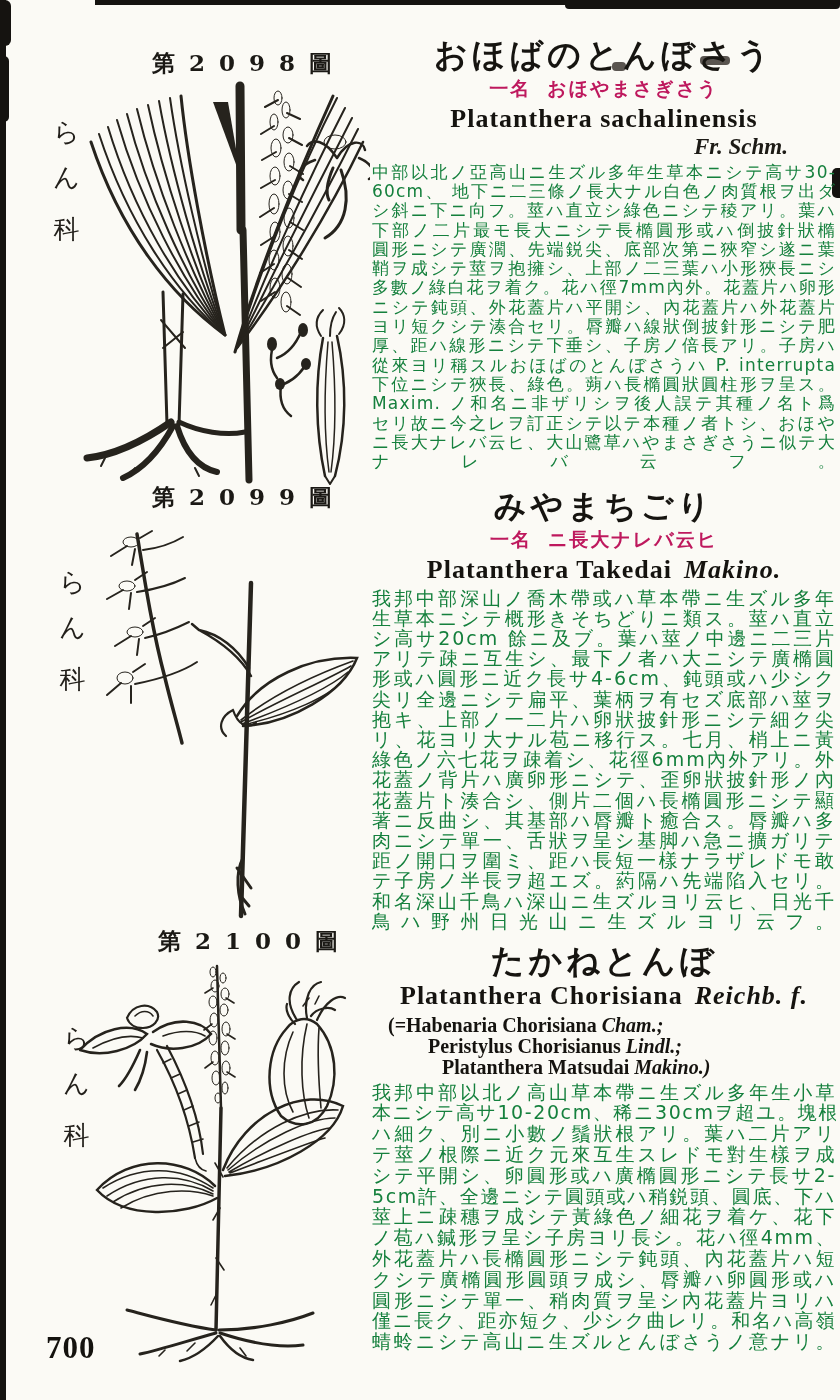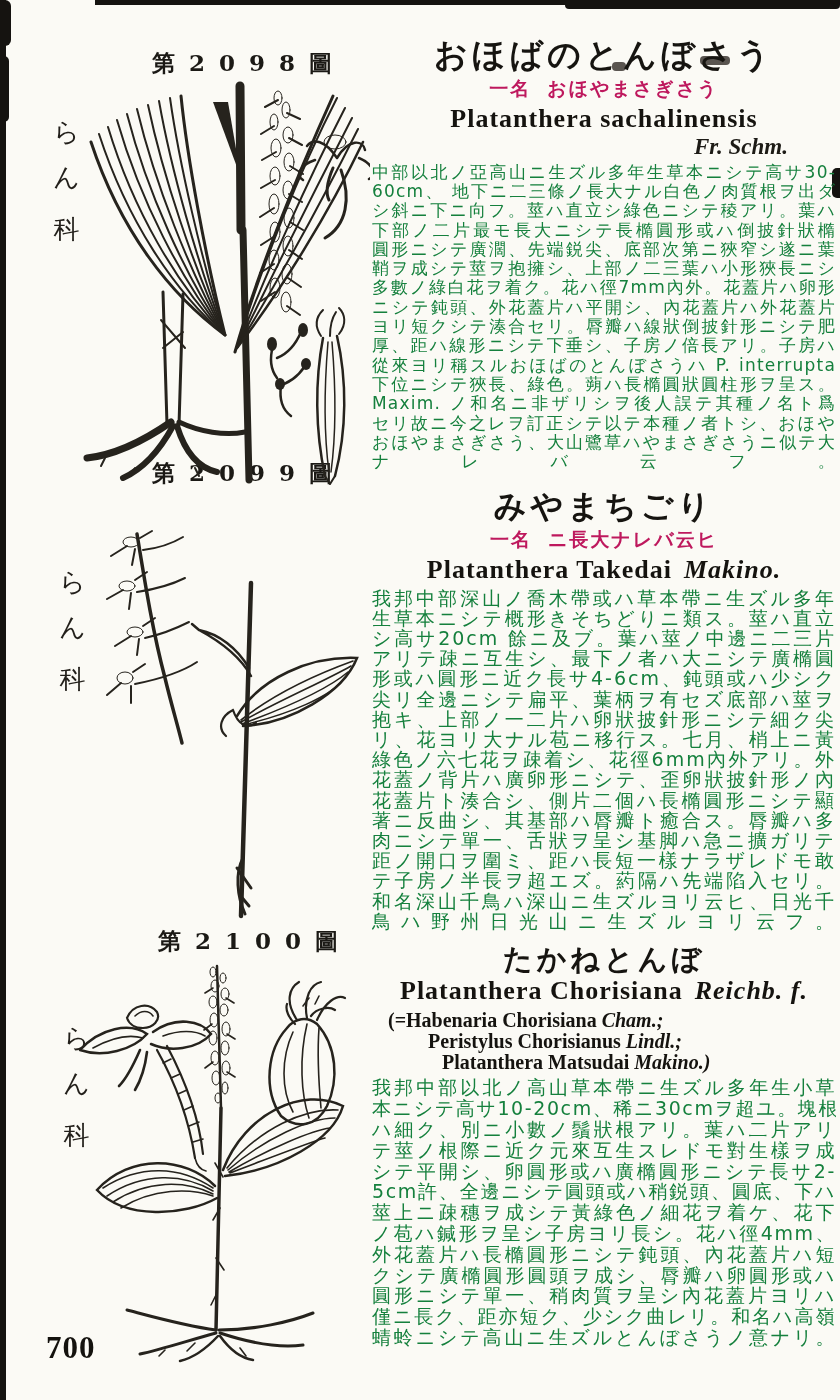--- a/index.html
+++ b/index.html
@@ -26,21 +26,21 @@
   .fig-art path, .fig-art ellipse{stroke:#26231d; fill:none; stroke-linecap:round;}
   .fig-art .fill{fill:#26231d; stroke:none;}
   
   .entry{position:absolute; left:372px; width:464px;}
   .jp-title{
     margin:0; text-align:center; font-weight:700; color:#161410;
     letter-spacing:4px; line-height:1.05;
   }
   .entry1 .jp-title{font-size:33px;}
   .entry2 .jp-title{font-size:32px;}
-  .entry3 .jp-title{font-size:29px;}
+  .entry3 .jp-title{font-size:33px;}
   .alias-line{
     text-align:center; font-size:19px; font-weight:700; letter-spacing:2px;
     margin-top:3px; color:#be185d;
   }
   .alias-line .alias-prefix{margin-right:16px;}
   .latin-line{
     text-align:center; font-family:"Liberation Serif",serif; font-weight:700;
     font-size:26px; letter-spacing:1px; margin-top:2px; color:#15130f;
     white-space:nowrap;
   }
@@ -86,21 +86,21 @@
   <div class="edge" style="left:0;top:56px;width:9px;height:66px;border-radius:0 5px 5px 0;"></div>
   <div class="edge" style="left:832px;top:168px;width:8px;height:30px;border-radius:5px 0 0 5px;"></div>
   <div class="edge soft" style="left:700px;top:56px;width:30px;height:9px;"></div>
   <div class="edge soft" style="left:612px;top:62px;width:14px;height:9px;"></div>
 
   <div class="family-label" style="left:50px;top:102px;">らん科</div>
   <div class="family-label" style="left:56px;top:552px;">らん科</div>
   <div class="family-label" style="left:60px;top:1008px;">らん科</div>
 
   <div class="fig-caption" style="left:152px;top:48px;">第 2 0 9 8 圖</div>
-  <div class="fig-caption" style="left:152px;top:458px;">第 2 0 9 9 圖</div>
+  <div class="fig-caption" style="left:152px;top:482px;">第 2 0 9 9 圖</div>
   <div class="fig-caption" style="left:158px;top:926px;">第 2 1 0 0 圖</div>
 
   <div class="fig-art" style="left:75px;top:80px;">
     <svg width="295" height="405" viewBox="0 0 295 405">
 
       <path d="M165,6 L166,150" stroke-width="9"></path>
       <path d="M138,22 L166,98 L153,22 Z" class="fill"></path>
       <path d="M168,150 L174,400" stroke-width="7"></path>
 
       <path d="M150,255 C95,215 45,150 16,62" stroke-width="3"></path>
@@ -278,21 +278,21 @@
         <div class="bodyline">圓形ニシテ廣濶、先端鋭尖、底部次第ニ狹窄シ遂ニ葉</div>
         <div class="bodyline">鞘ヲ成シテ莖ヲ抱擁シ、上部ノ二三葉ハ小形狹長ニシ</div>
         <div class="bodyline">多數ノ綠白花ヲ着ク。花ハ徑7mm內外。花蓋片ハ卵形</div>
         <div class="bodyline">ニシテ鈍頭、外花蓋片ハ平開シ、內花蓋片ハ外花蓋片</div>
         <div class="bodyline">ヨリ短クシテ湊合セリ。脣瓣ハ線狀倒披針形ニシテ肥</div>
         <div class="bodyline">厚、距ハ線形ニシテ下垂シ、子房ノ倍長アリ。子房ハ</div>
         <div class="bodyline">從來ヨリ稱スルおほばのとんぼさうハ P. interrupta</div>
         <div class="bodyline">下位ニシテ狹長、綠色。蒴ハ長橢圓狀圓柱形ヲ呈ス。</div>
         <div class="bodyline">Maxim. ノ和名ニ非ザリシヲ後人誤テ其種ノ名ト爲</div>
         <div class="bodyline">セリ故ニ今之レヲ訂正シテ以テ本種ノ者トシ、おほや</div>
-        <div class="bodyline">おほやまさぎさう、大山鷺草ハやまさぎさうニ似テ大</div>
+        <div class="bodyline">ニ長大ナレバ云ヒ、大山鷺草ハやまさぎさうニ似テ大</div>
         <div class="bodyline">ナレバ云フ。</div>
       </div>
   </section>
 
   <section class="entry entry2" style="top:490px;">
     <h1 class="jp-title">みやまちごり</h1>
     <div class="alias-line">
       <span class="alias-prefix">一名</span><span>ニ長大ナレバ云ヒ</span>
     </div>
     <div class="latin-line">

